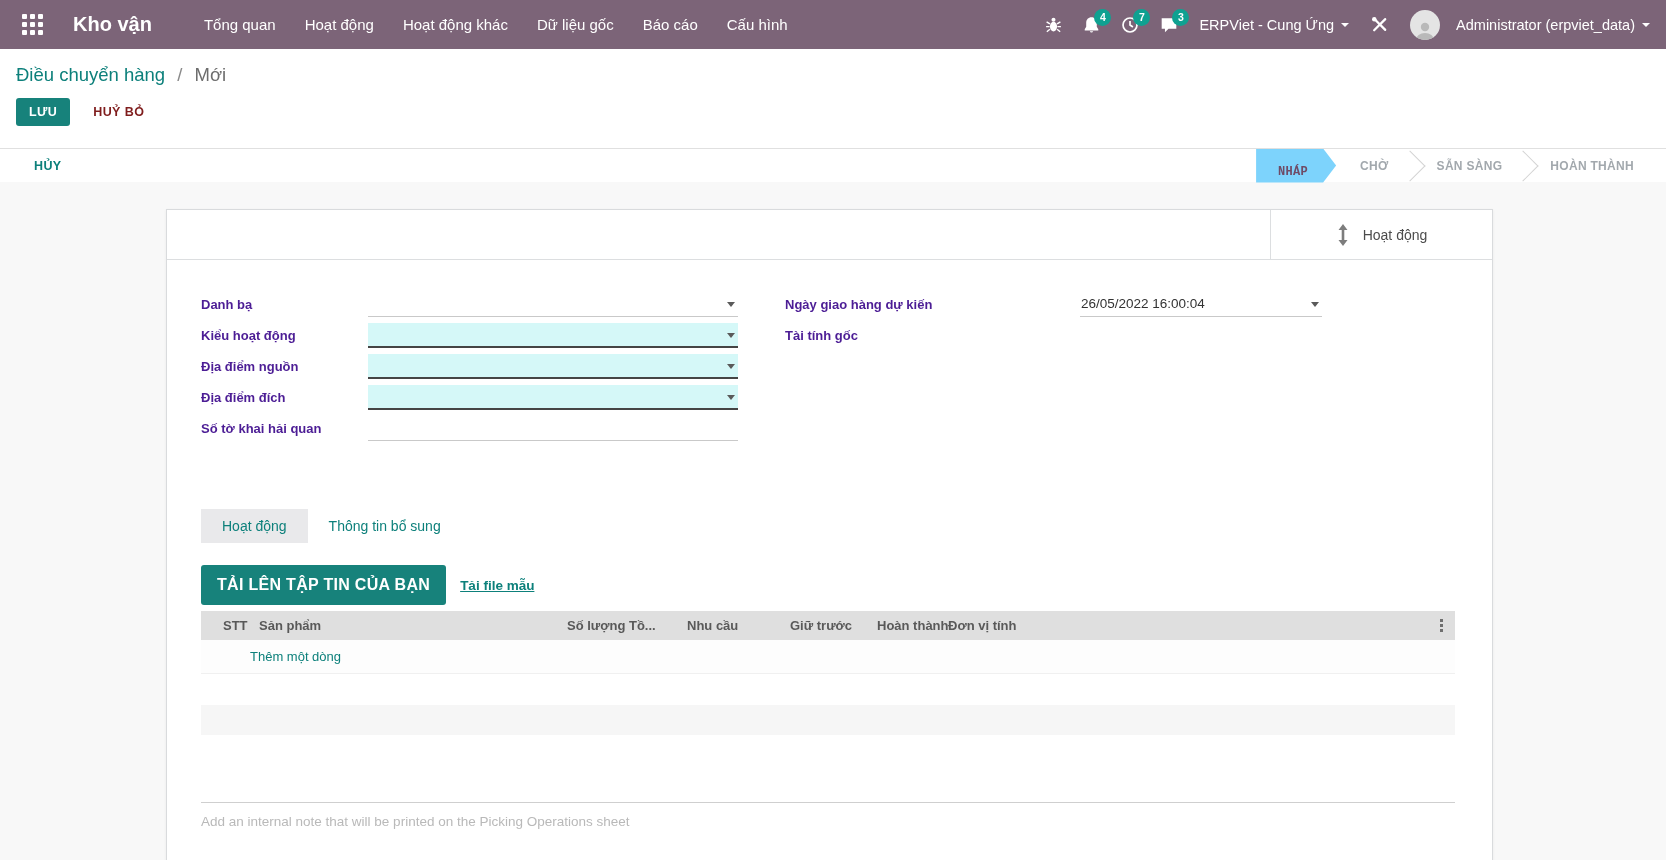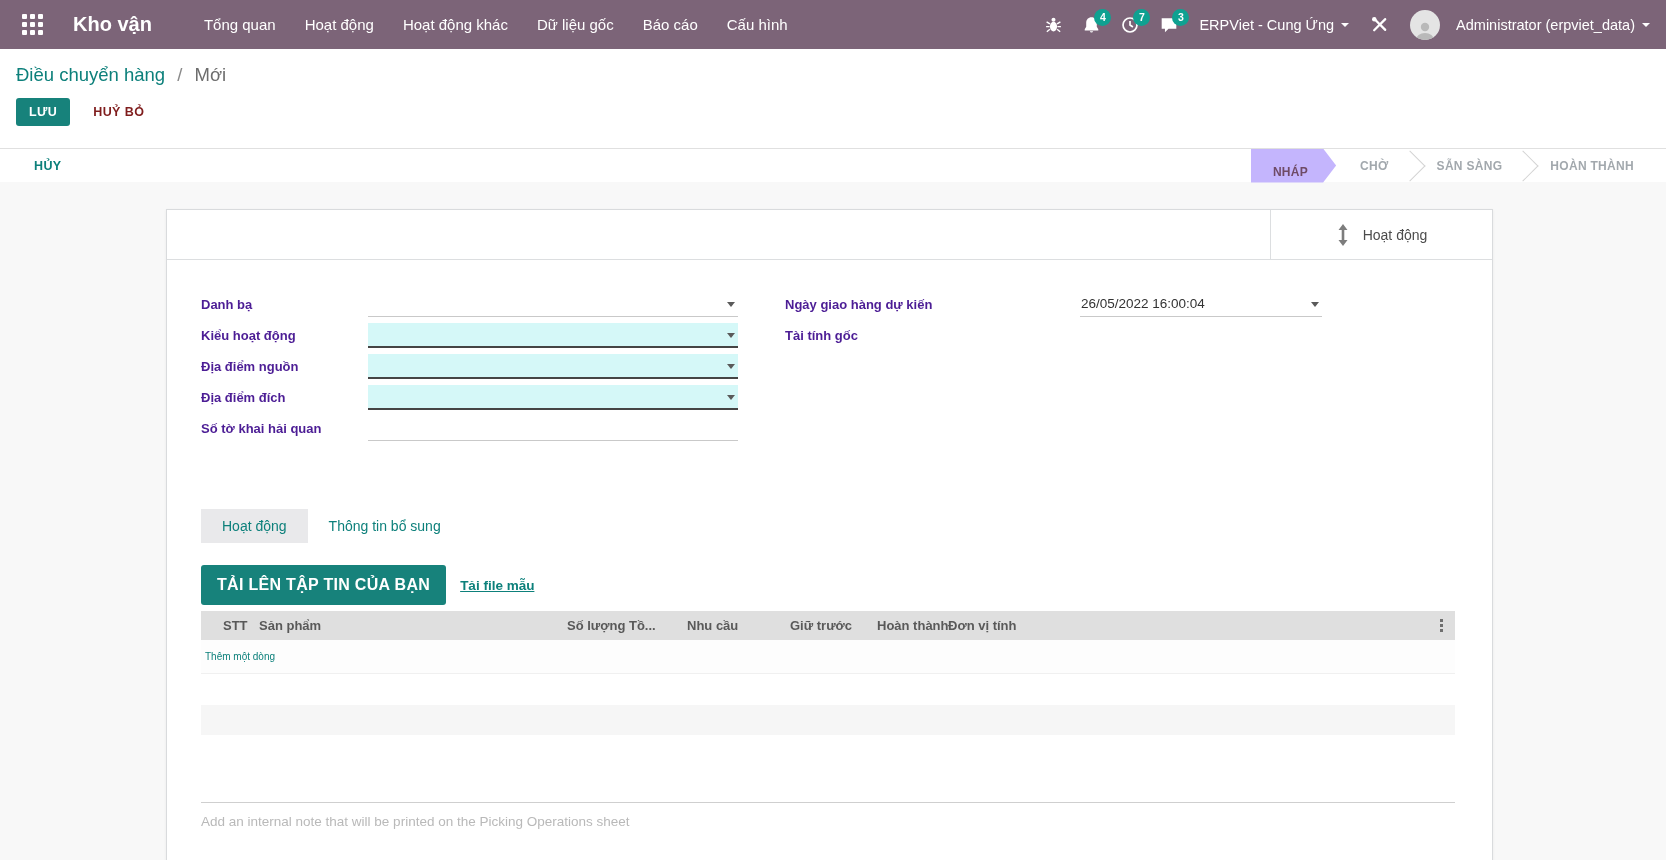--- a/index.html
+++ b/index.html
@@ -36,22 +36,22 @@
                  letter-spacing:.4px; margin-left:17px; cursor:pointer; font-family:inherit; }
 
   
   .statusbar { height:34px; background:#fff; border-top:1px solid #e0e0e0; display:flex;
                align-items:center; justify-content:space-between; padding-left:28px; }
   .btn-cancel { background:none; border:none; color:#0d807b; font-size:12.5px; font-weight:700;
                 letter-spacing:.4px; cursor:pointer; font-family:inherit; }
   .stages { display:flex; align-items:center; height:34px; padding-right:12px; }
   .stage { font-size:12px; font-weight:700; letter-spacing:.3px; color:#a2a8ad; padding:0 20px;
            height:34px; display:flex; align-items:center; cursor:pointer; white-space:nowrap; }
-  .stage.active { background:#c4b5fd; color:#6f4b66; padding:12px 28px 0 22px; margin-right:4px;
-                  clip-path:polygon(0 0, calc(100% - 13px) 0, 100% 50%, calc(100% - 13px) 100%, 0 100%); }
+  .stage.active { background:#7dd3fc; color:#6f4b66; padding:12px 28px 0 22px; margin-right:4px;
+                  clip-path:polygon(0 0, calc(100% - 13px) 0, 100% 50%, calc(100% - 13px) 100%, 0 100%);font-family:Liberation Mono, monospace; }
   .chev { width:22px; height:22px; border-top:1px solid #d3d3d3; border-right:1px solid #d3d3d3;
           transform:rotate(45deg); margin:0 -4px 0 -10px; flex:none; }
 
   
   .main { height:678px; background:#f8f8f8; padding-top:27px; }
   .sheet { margin-left:166px; width:1327px; height:652px; background:#fff;
            border:1px solid #d9dbdd; box-shadow:0 1px 3px rgba(0,0,0,.06); position:relative; }
   .btnbox-row { height:50px; border-bottom:1px solid #dcdee0; position:relative; }
   .btnbox { position:absolute; right:0; top:0; width:222px; height:50px; border-left:1px solid #dcdee0;
             display:flex; align-items:center; justify-content:center; gap:13px; cursor:pointer; }
@@ -90,21 +90,21 @@
   .th.c2 { width:308px; }
   .th.c3 { width:120px; }
   .th.c4 { width:103px; }
   .th.c5 { width:87px; }
   .th.c6 { width:71px; }
   .th.c7 { flex:1; }
   .kebab { width:22px; display:flex; flex-direction:column; align-items:center; gap:2px; cursor:pointer; padding-right:6px; }
   .kebab i { width:3px; height:3px; background:#6f6f6f; display:block; }
   .add-line-row { height:34px; display:flex; align-items:center; background:#fdfdfd;
                   border-bottom:1px solid #f0f0f0; }
-  .add-line { color:#0d807b; font-size:10px; padding-left:4px; cursor:pointer; }
+  .add-line { color:#0d807b; font-size:13px; padding-left:4px; cursor:pointer;margin-left:45px; }
 
   .gray-band { margin:31px 37px 0 34px; height:30px; background:#f6f6f6; }
   .note-area { margin:67px 37px 0 34px; border-top:1px solid #cfcfcf; padding-top:9px; cursor:text; }
   .note-ph { color:#b9b9b9; font-size:13.5px; }
   .bottom-line { margin:30px 37px 0 34px; height:2px; background:#6e6e6e; }
 </style>
 </head>
 <body>
 
 <div class="topbar">

